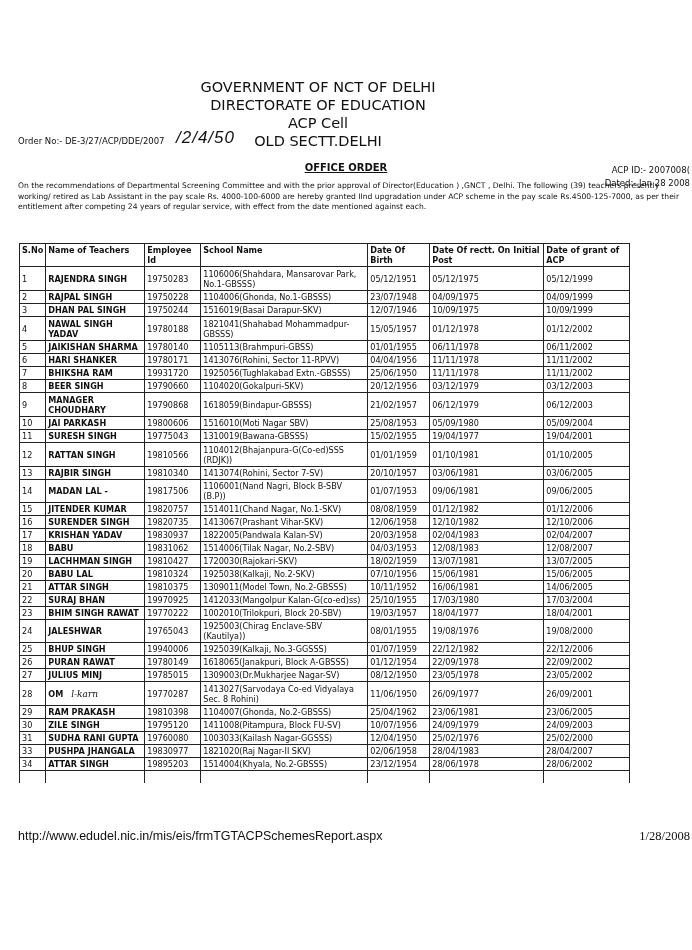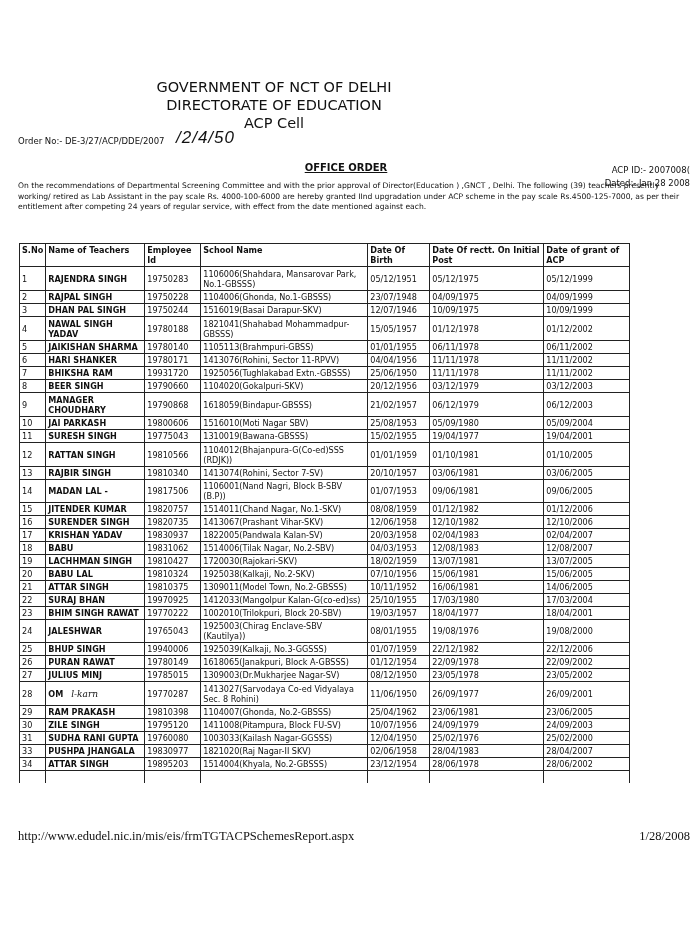--- a/index.html
+++ b/index.html
@@ -2,21 +2,21 @@
 <html><head>
 <meta charset="utf-8">
 <style>
   html, body { margin: 0; padding: 0; background: #ffffff; }
   body {
     width: 692px; height: 950px; position: relative; overflow: hidden;
     font-family: "DejaVu Sans", "Liberation Sans", sans-serif; color: #111;
   }
   .header-block {
     position: absolute; left: 0; top: 78px; width: 548px; text-align: center;
-    font-size: 14.5px; line-height: 18px; color: #111;
+    font-size: 14.5px; line-height: 18px; color: #111; padding-left: 44px;
   }
   .order-no {
     position: absolute; left: 18px; top: 136px; font-size: 8.5px;
   }
   .signature {
     position: absolute; left: 176px; top: 128px;
     font-family: Liberation Sans, sans-serif; font-style: italic; font-size: 17px; letter-spacing: 1px;
   }
   .acp-id {
     position: absolute; right: 2px; top: 136px; font-size: 8.5px; text-align: right; line-height: 13px;
@@ -45,34 +45,35 @@
   table.orders tr.blank td { height: 10px; border-bottom: none; }
   col.c-sno { width: 19px; }
   col.c-name { width: 99px; }
   col.c-emp { width: 56px; }
   col.c-school { width: 167px; }
   col.c-dob { width: 62px; }
   col.c-rectt { width: 114px; }
   col.c-acp { width: 86px; }
   .hand { font-family: "DejaVu Serif", serif; font-style: italic; font-weight: normal; margin-left: 8px; font-size: 9px; }
   .footer-url {
-    position: absolute; left: 18px; top: 829px; font-family: Liberation Serif, serif; font-size: 12.5px;
+    position: absolute; left: 18px; top: 829px; font-family: Liberation Sans, sans-serif; font-size: 12.5px;
   }
   .footer-date {
     position: absolute; right: 2px; top: 829px; font-family: "Liberation Serif", "DejaVu Serif", serif; font-size: 12.5px;
     width: 70px; overflow: hidden; white-space: nowrap; text-align: right;
   }
 </style>
 </head>
 <body>
 
 <div class="header-block">
   <div>GOVERNMENT OF NCT OF DELHI</div>
   <div>DIRECTORATE OF EDUCATION</div>
   <div>ACP Cell</div>
+  <div>OLD SECTT.DELHI</div>
 </div>
 
 <div class="order-no">Order No:- DE-3/27/ACP/DDE/2007</div>
 <div class="signature">/2/4/50</div>
 
 <div class="acp-id">
   <div>ACP ID:- 2007008(</div>
   <div>Dated:- Jan 28 2008</div>
 </div>
 

